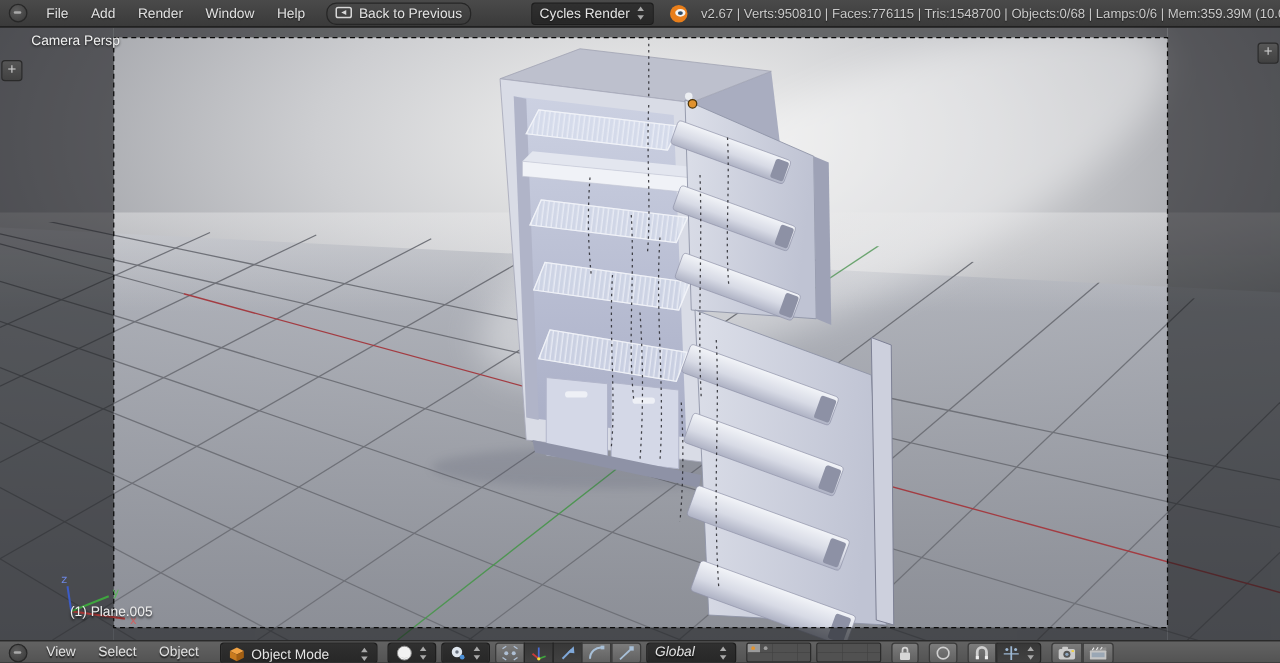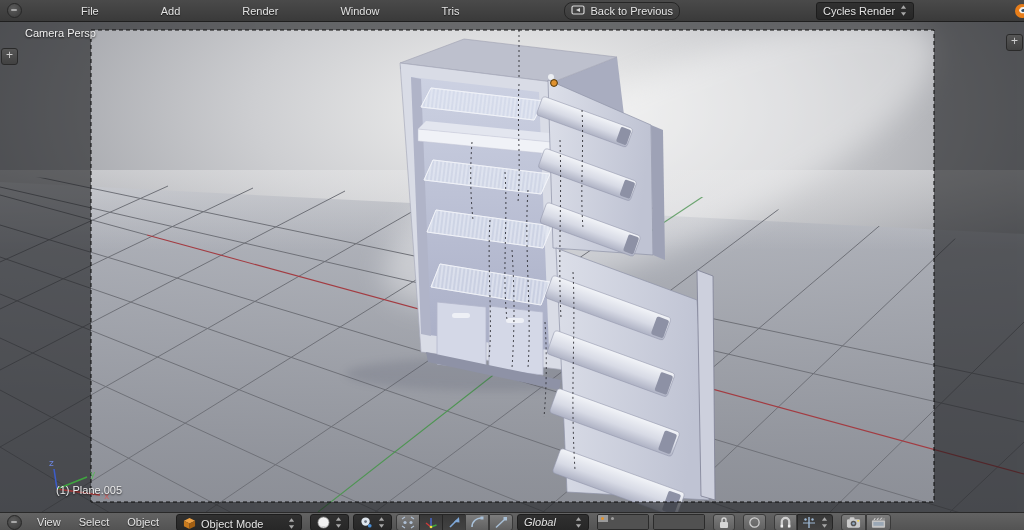--- a/index.html
+++ b/index.html
@@ -19,21 +19,21 @@
   .btn-dark{background:linear-gradient(#303030,#272727);border:1px solid #1d1d1d;}
   .btn-mid{background:linear-gradient(#484848,#3c3c3c);border:1px solid #262626;}
   .btn-raised{background:linear-gradient(#7c7c7c,#606060);border:1px solid #3a3a3a;}
   .btn-pressed{background:linear-gradient(#383838,#424242);border:1px solid #252525;}
   .stepper{width:7px;height:13px;margin-left:5px;flex:0 0 auto;}
   .icon{flex:0 0 auto;display:block;}
   .seg{border-radius:0;margin-left:-1px;}
   .seg-l{border-radius:3px 0 0 3px;margin-left:0;}
   .seg-r{border-radius:0 3px 3px 0;}
   
-  #topbar{top:0;height:21px;border-bottom:1px solid #1f1f1f;z-index:5;gap:44px;}
+  #topbar{top:0;height:21px;border-bottom:1px solid #1f1f1f;z-index:5;}
   #stats{color:#c9c9c9;font-size:10.5px;margin-left:10px;text-shadow:0 1px 1px rgba(0,0,0,.6);white-space:nowrap;}
   
   #viewport{position:absolute;top:22px;left:0;width:1024px;height:490px;background:#3c3d40;overflow:hidden;}
   #scene{position:absolute;top:0;left:0;}
   .view-label{position:absolute;left:14px;top:5px;color:#f0f0f0;font-size:11px;text-shadow:0 1px 2px rgba(0,0,0,.8);margin-left:11px;}
   .object-label{position:absolute;left:56px;top:462px;color:#ededed;font-size:11px;text-shadow:0 1px 2px rgba(0,0,0,.8);}
   .shelf-tab{position:absolute;width:15px;height:15px;background:linear-gradient(#565656,#414141);
              border:1px solid #2a2a2a;border-radius:3px;color:#cfcfcf;font-size:12px;line-height:13px;text-align:center;}
   #tab-left{left:1px;top:26px;}
   #tab-right{left:1006px;top:12px;}
@@ -53,21 +53,21 @@
 <body>
 
 <div id="app">
 
   <header id="topbar" class="hbar">
     <div class="round-btn"></div>
     <span class="menu-item">File</span>
     <span class="menu-item">Add</span>
     <span class="menu-item">Render</span>
     <span class="menu-item">Window</span>
-    <span class="menu-item">Tris</span>
+    <span class="menu-item">Help</span>
     <div class="gap8"></div>
     <div class="btn btn-mid" style="border-radius:8px;">
       <svg class="icon" width="14" height="11" viewBox="0 0 14 11">
         <rect x="1" y="1" width="12" height="8" rx="1.5" fill="none" stroke="#d8d8d8" stroke-width="1.2"></rect>
         <path d="M9 3 L5 5 L9 7 Z" fill="#d8d8d8"></path>
       </svg>
       <span style="margin-left:5px;">Back to Previous</span>
     </div>
     <div class="gap12"></div>
     <div class="btn btn-dark" style="width:96px;margin-left:36px;">

